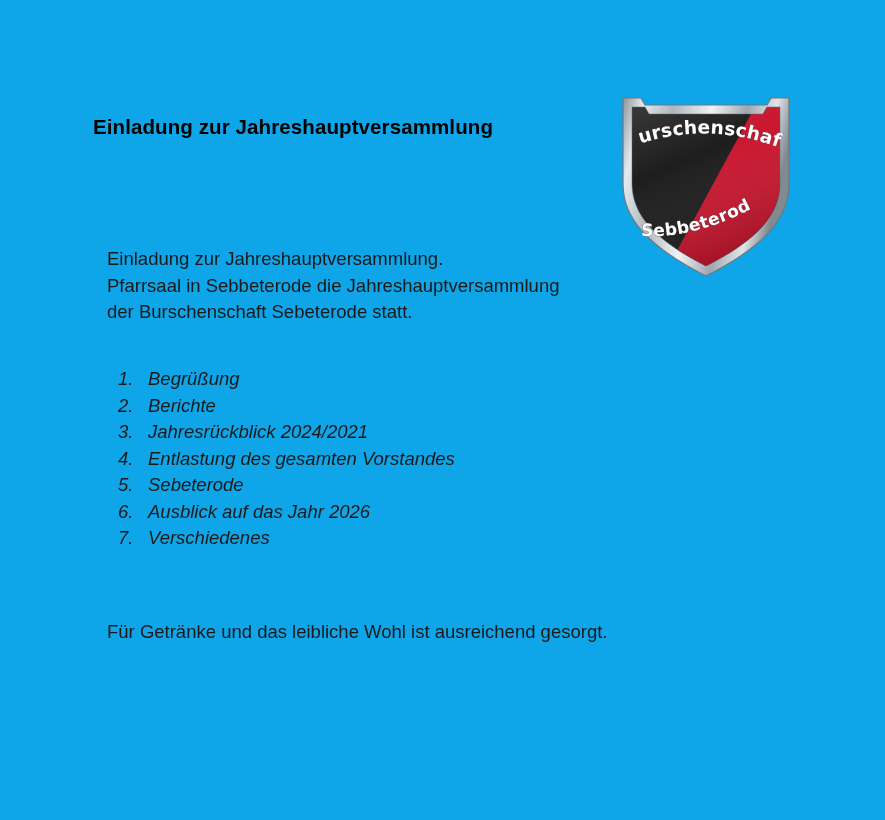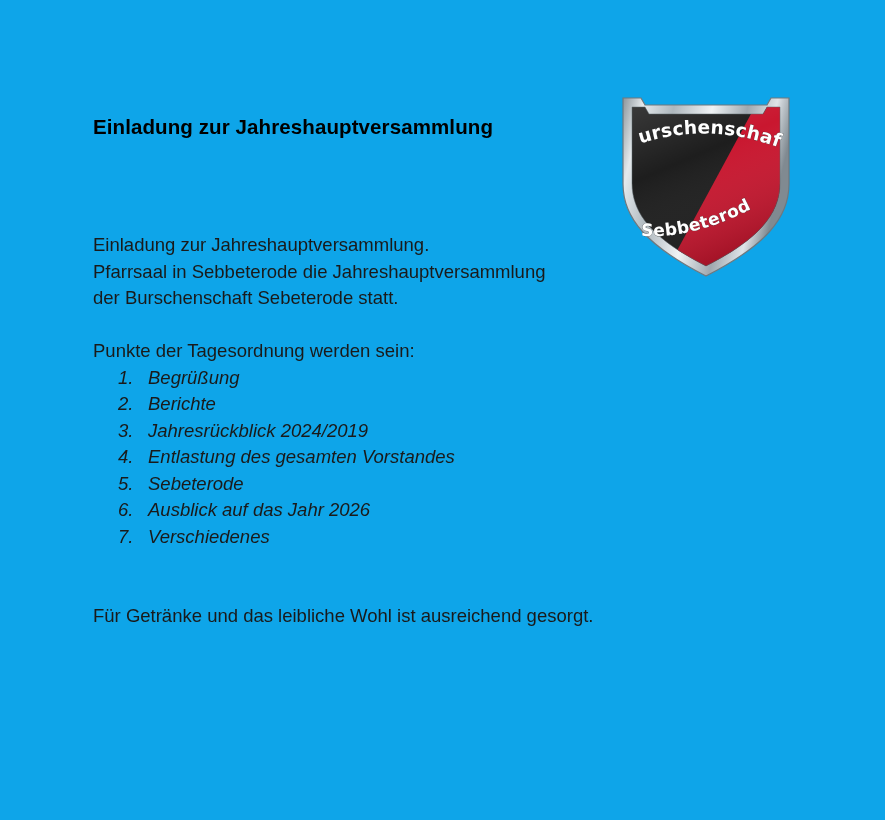--- a/index.html
+++ b/index.html
@@ -42,21 +42,21 @@
     position: absolute;
     left: 93px;
     top: 232px;
     width: 620px;
     font-size: 18.5px;
     line-height: 26.5px;
     color: #1a1a1a;
   }
 
   .para {
-    margin: 0;
+    margin: 14px;
   }
   .para .line {
     display: block;
     white-space: nowrap;
   }
 
   
   .agenda {
     margin: 0;
     padding: 0;
@@ -185,26 +185,25 @@
   <div class="body-block">
 
     <p class="para">
       <span class="line">Einladung zur Jahreshauptversammlung.</span>
       <span class="line">Pfarrsaal in Sebbeterode die Jahreshauptversammlung</span>
       <span class="line">der Burschenschaft Sebeterode statt.</span>
     </p>
 
     <div class="spacer-sm"></div>
 
-    <p class="para">Punkte der Tagesordnung werden sein:</p>
 
     <ol class="agenda">
       <li>Begrüßung</li>
       <li>Berichte</li>
-      <li>Jahresrückblick 2024/2019</li>
+      <li>Jahresrückblick 2024/2021</li>
       <li>Entlastung des gesamten Vorstandes</li>
       <li>Sebeterode</li>
       <li>Ausblick auf das Jahr 2026</li>
       <li>Verschiedenes</li>
     </ol>
 
     <div class="spacer-lg"></div>
 
     <p class="para">Für Getränke und das leibliche Wohl ist ausreichend gesorgt.</p>
 

